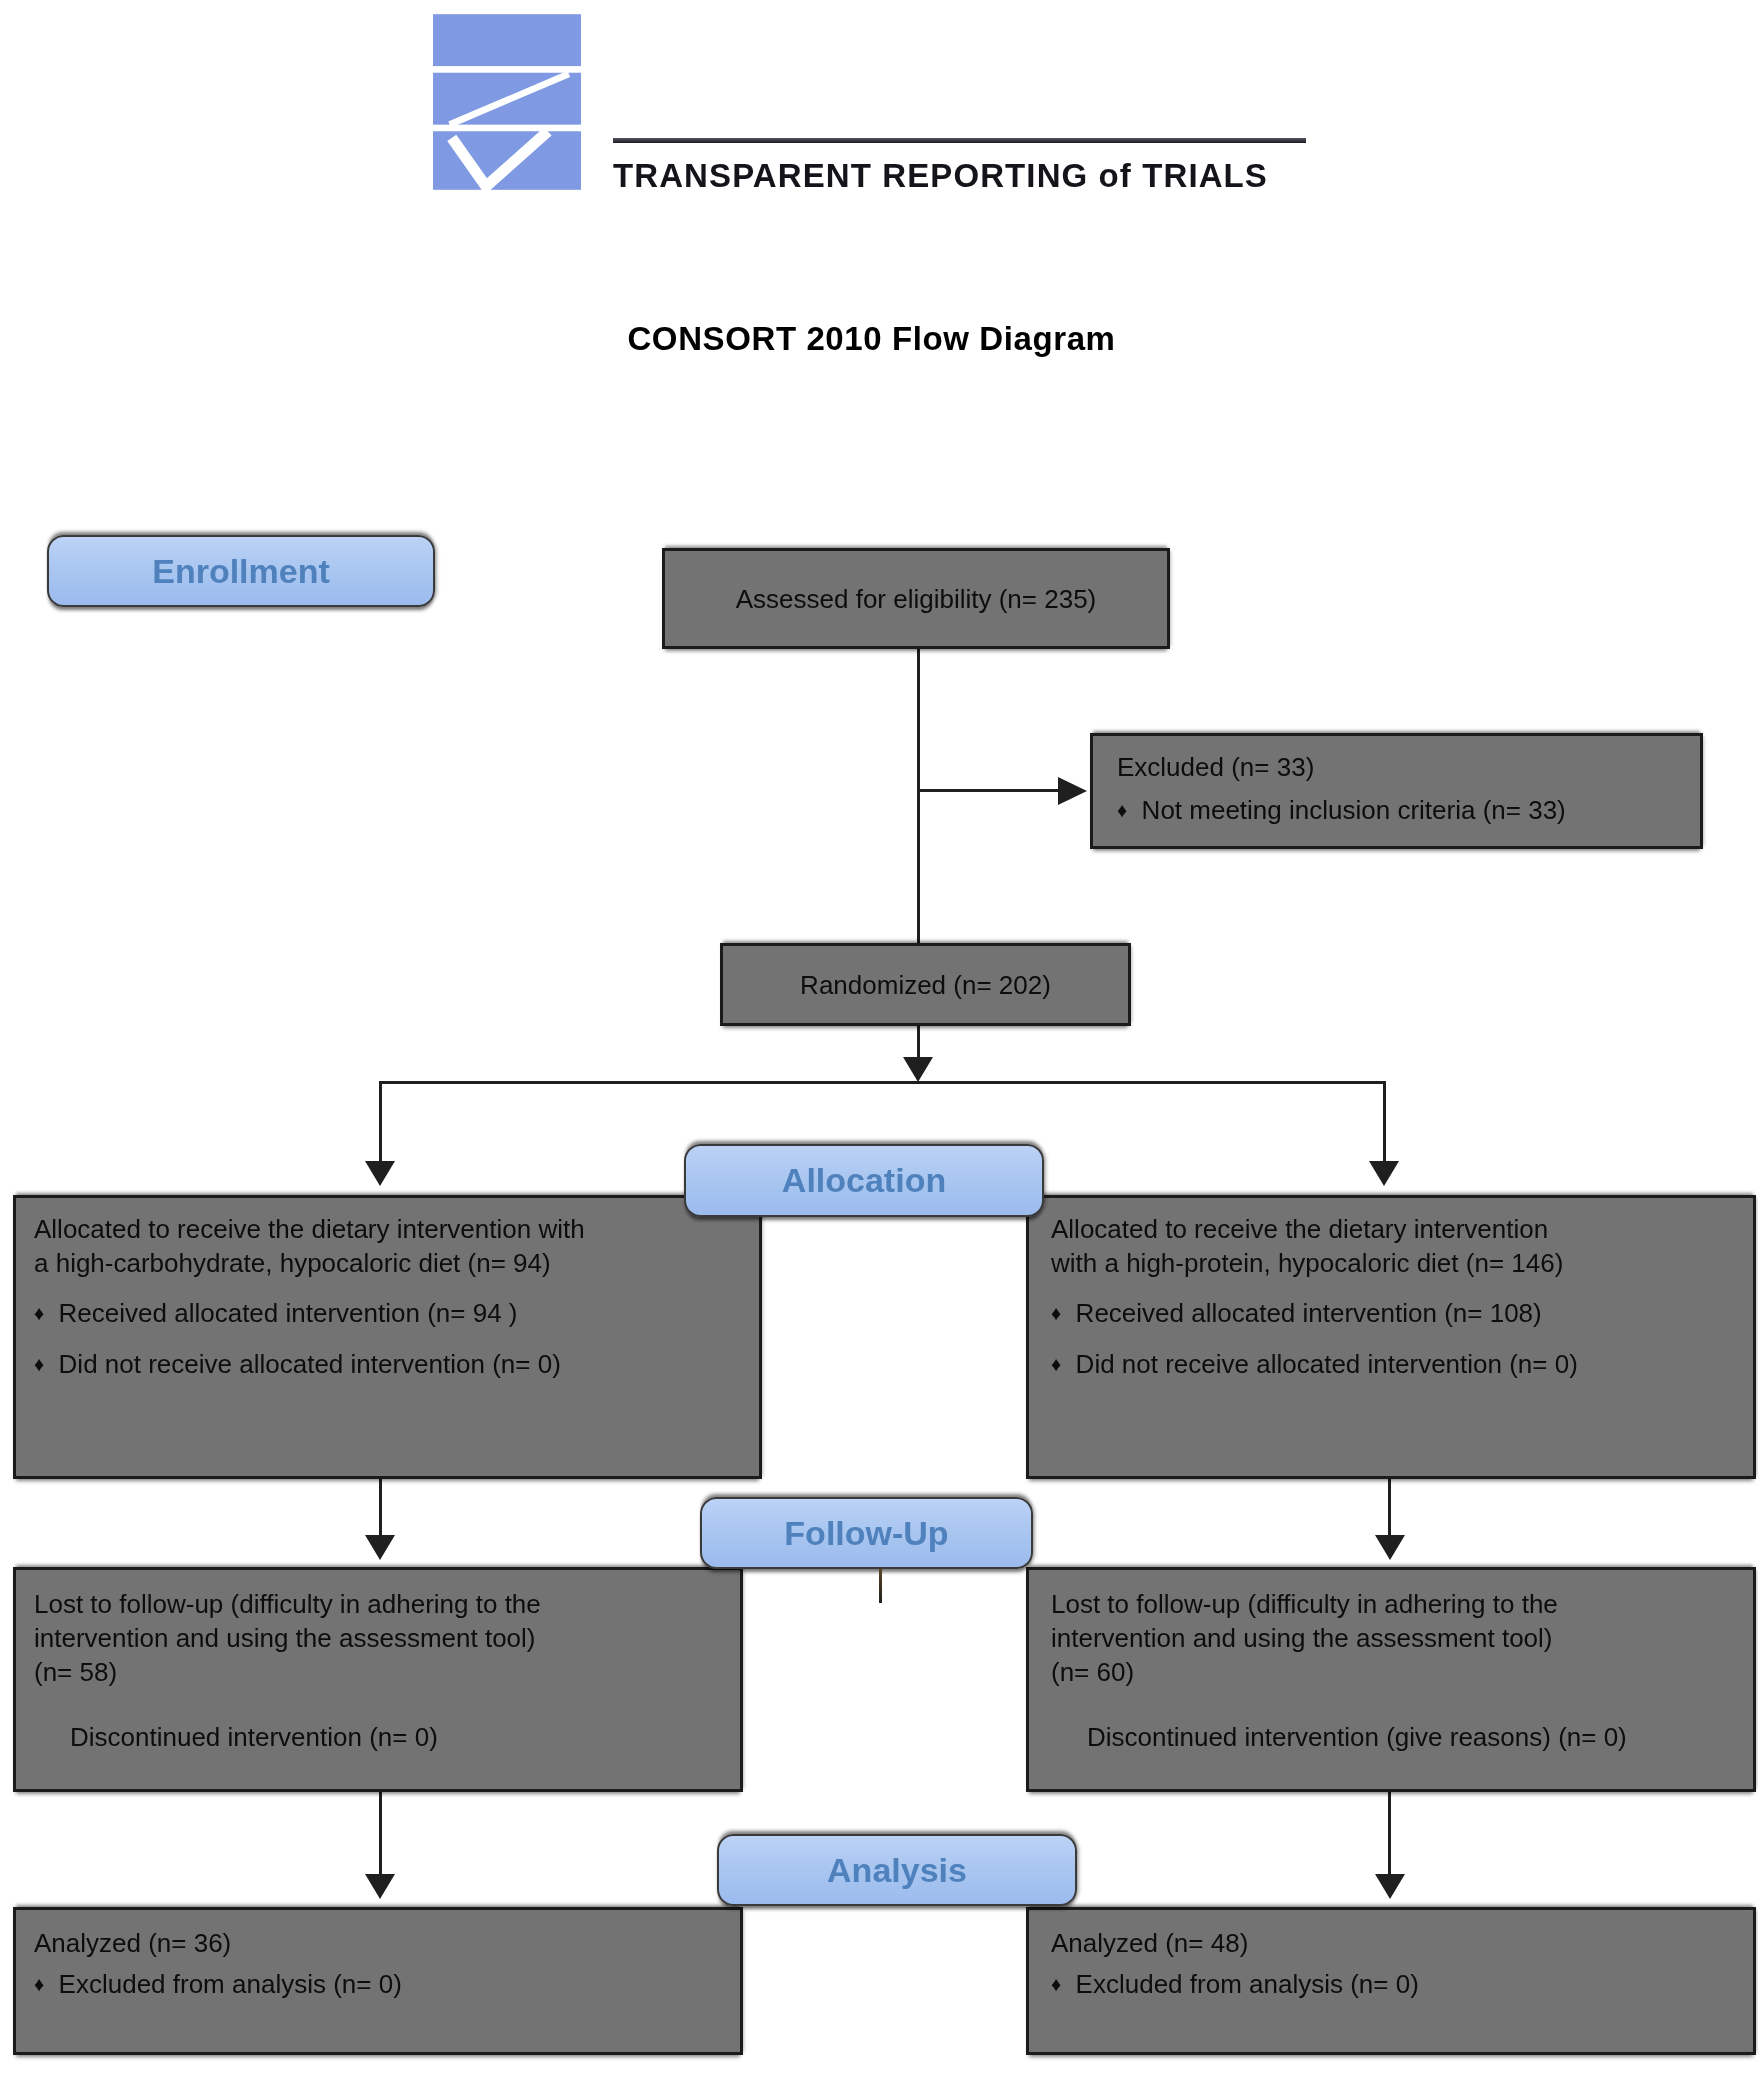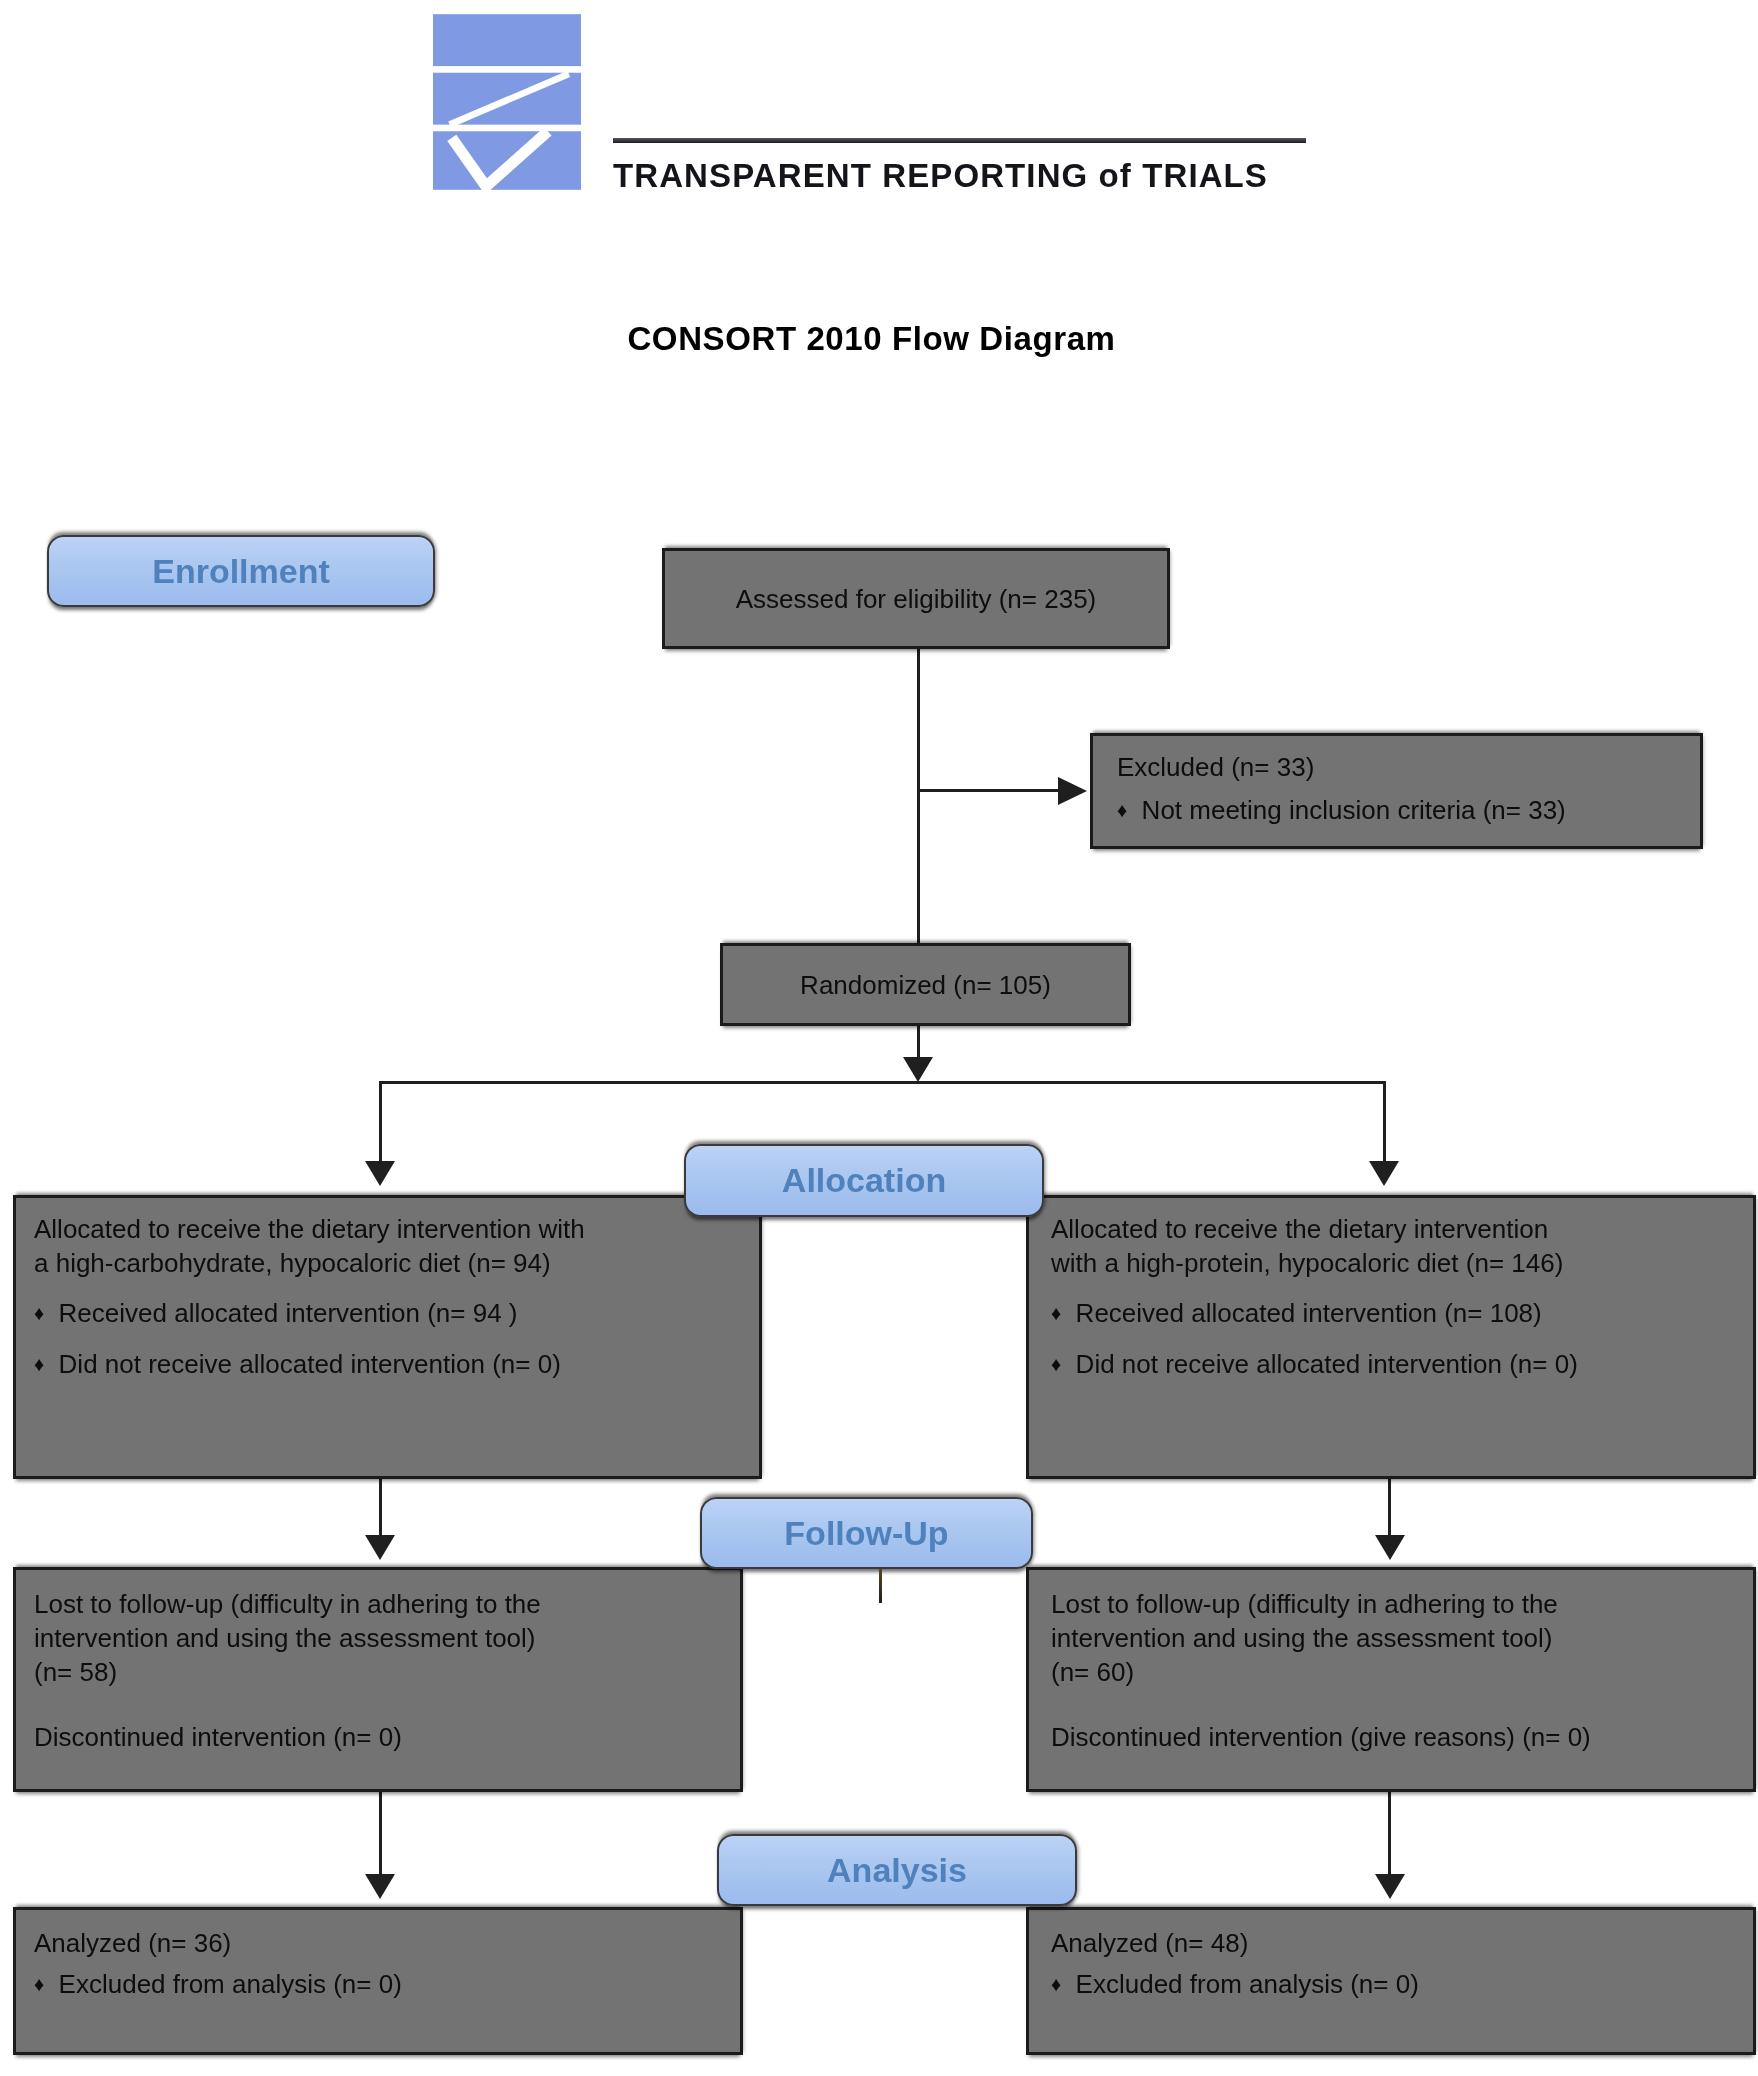--- a/index.html
+++ b/index.html
@@ -50,21 +50,21 @@
   .box-alloc-right{left:1026px;top:1195px;width:730px;height:284px;padding:14.4px 13.3px 0 22px;}
   .box-fu-left{left:13.3px;top:1567px;width:730px;height:225px;padding:16.6px 13.3px 0 17.7px;}
   .box-fu-right{left:1026px;top:1567px;width:730px;height:225px;padding:16.6px 13.3px 0 22px;}
   .box-an-left{left:13.3px;top:1907px;width:730px;height:148px;padding:15.5px 13.3px 0 17.7px;}
   .box-an-right{left:1026px;top:1907px;width:730px;height:148px;padding:15.5px 13.3px 0 22px;}
 
   .bullet-row{display:flex;align-items:baseline;margin-top:15.5px;}
   .bullet-row.tight{margin-top:7.8px;}
   .diamond{font-size:20px;margin-right:14.4px;flex:0 0 auto;transform:translateY(-2.2px);}
   .excl-title{margin-bottom:9px;}
-  .para2{margin-top:31px;}
+  .para2{margin-top:31px;margin-left:36px;}
 
   
   .cline{position:absolute;background:var(--line);z-index:1;}
   .arrow-down{position:absolute;width:0;height:0;z-index:1;
         border-left:15px solid transparent;border-right:15px solid transparent;
         border-top:25.5px solid var(--line);}
   .arrow-right{position:absolute;width:0;height:0;z-index:1;
         border-top:14px solid transparent;border-bottom:14px solid transparent;
         border-left:29px solid var(--line);}
   .fu-tick{position:absolute;left:879px;top:1569px;width:2.8px;height:34px;
@@ -130,21 +130,21 @@
 
   <div class="fbox box-excluded">
     <div class="excl-title">Excluded (n= 33)</div>
     <div class="bullet-row tight">
       <span class="diamond">♦</span>
       <span>Not meeting inclusion criteria (n= 33)</span>
     </div>
   </div>
 
   <div class="fbox center box-randomized">
-    <span>Randomized (n= 105)</span>
+    <span>Randomized (n= 202)</span>
   </div>
 
   <div class="fbox box-alloc-left">
     <div>Allocated to receive the dietary intervention with</div>
     <div>a high-carbohydrate, hypocaloric diet (n= 94)</div>
     <div class="bullet-row">
       <span class="diamond">♦</span>
       <span>Received allocated intervention (n= 94 )</span>
     </div>
     <div class="bullet-row">

